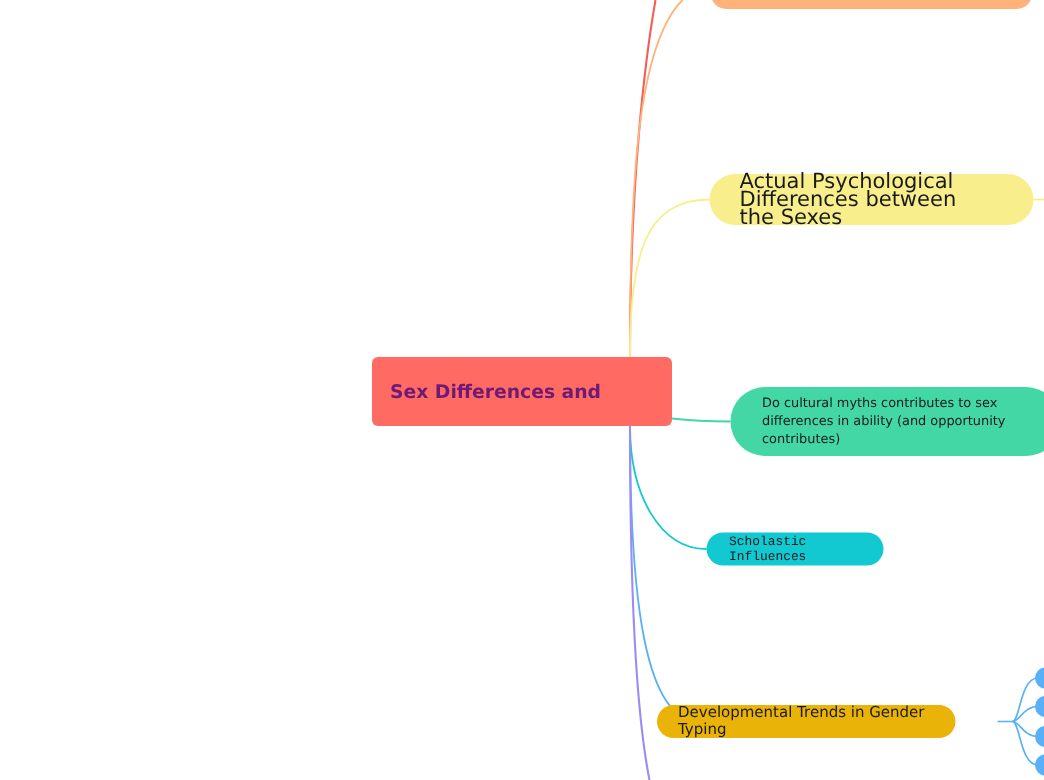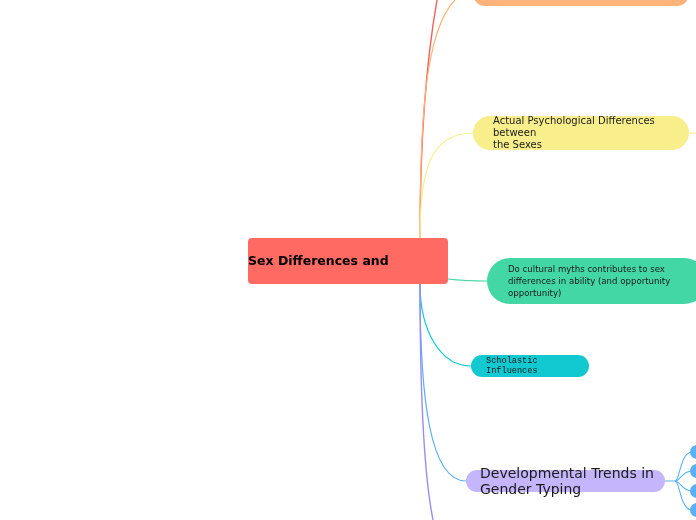--- a/index.html
+++ b/index.html
@@ -1,24 +1,24 @@
 <!DOCTYPE html>
 <html><head>
 <meta charset="utf-8">
 <style>
   html, body { margin: 0; padding: 0; }
   body { width: 696px; height: 520px; background: #ffffff; position: relative; overflow: hidden; font-family: "DejaVu Sans", sans-serif; }
   svg.links { position: absolute; left: 0; top: 0; width: 696px; height: 520px; pointer-events: none; }
   .node { position: absolute; box-sizing: border-box; color: #1a1a1a; display: flex; align-items: center; }
-  .root { left: 248px; top: 238px; width: 200px; height: 46px; background: #ff6b63; border-radius: 4px; font-weight: bold; font-size: 12.5px; line-height: 18px; color: #000000; }
+  .root { left: 248px; top: 238px; width: 200px; height: 46px; background: #ff6b63; border-radius: 4px; padding-left: 12px; font-weight: bold; font-size: 12.5px; line-height: 18px; color: #701a75; }
   .n-orange { left: 474px; top: -30px; width: 214px; height: 36px; background: #ffb27a; border-radius: 10px; }
-  .n-yellow { left: 473px; top: 116px; width: 216px; height: 34px; background: #f8ef8c; border-radius: 17px; padding-left: 20px; font-size: 10px; line-height: 12px; }
+  .n-yellow { left: 473px; top: 116px; width: 216px; height: 34px; background: #f8ef8c; border-radius: 17px; padding-left: 20px; font-size: 14px; line-height: 12px; }
   .n-green { left: 487px; top: 258px; width: 220px; height: 46px; background: #43d7a5; border-radius: 23px; padding-left: 21px; font-size: 8.6px; line-height: 12px; }
   .n-teal { left: 471px; top: 355px; width: 118px; height: 22px; background: #12c9d2; border-radius: 11px; padding-left: 15px; font-size: 8.6px; font-family: Liberation Mono, monospace; }
-  .n-blue { left: 466px; top: 470px; width: 199px; height: 22px; background: #c4b5fd; border-radius: 11px; padding-left: 14px; font-size: 14px; }
+  .n-blue { left: 438px; top: 470px; width: 199px; height: 22px; background: #eab308; border-radius: 11px; padding-left: 14px; font-size: 10px; }
   .leaf { position: absolute; width: 14px; height: 14px; border-radius: 7px; background: #59b0f6; }
 </style>
 </head>
 <body>
 
 <svg class="links" viewBox="0 0 696 520">
   <path d="M420 238 C 420 120, 430 40, 437 0" stroke="#f0605a" stroke-width="1.4" fill="none"></path>
   <path d="M420 238 C 420 120, 425 30, 455 0" stroke="#ffb27a" stroke-width="1.2" fill="none"></path>
   <path d="M420 238 C 420 170, 430 133, 473 133" stroke="#f8ef8c" stroke-width="1.2" fill="none"></path>
   <path d="M448 279 C 465 281, 475 281, 487 281" stroke="#43d7a5" stroke-width="1.2" fill="none"></path>
@@ -44,21 +44,21 @@
   <div>
     <div>Actual Psychological Differences between</div>
     <div>the Sexes</div>
   </div>
 </div>
 
 <div class="node n-green">
   <div>
     <div>Do cultural myths contributes to sex</div>
     <div>differences in ability (and opportunity</div>
-    <div>opportunity)</div>
+    <div>contributes)</div>
   </div>
 </div>
 
 <div class="node n-teal">
   <span>Scholastic Influences</span>
 </div>
 
 <div class="node n-blue">
   <span>Developmental Trends in Gender Typing</span>
 </div>

